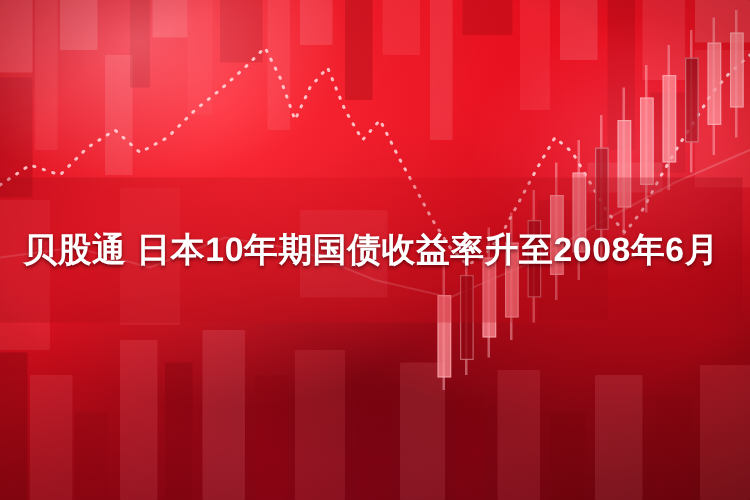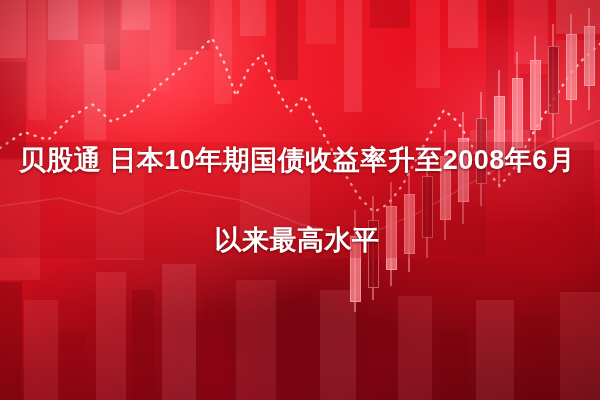--- a/index.html
+++ b/index.html
@@ -178,16 +178,15 @@
       <div class="cdl-body" style="left: 566px; top: 34px; height: 64px; background: rgba(255, 141, 150, 0.75); border: 1px solid rgba(255, 200, 205, 0.45);"></div>
       <div class="cdl-wick" style="left: 587.5px; top: 8px; height: 102px;"></div>
       <div class="cdl-body" style="left: 584px; top: 26px; height: 58px; background: rgba(255, 141, 150, 0.75); border: 1px solid rgba(255, 200, 205, 0.45);"></div>
     </div>
 
   <div class="bg-glow"></div>
   <div class="vignette"></div>
 
   <div class="headline">
     <div class="headline-line">贝股通 日本10年期国债收益率升至2008年6月</div>
-    <div class="headline-line">以来最高水平</div>
   </div>
 
 </div>
 
 </body></html>

